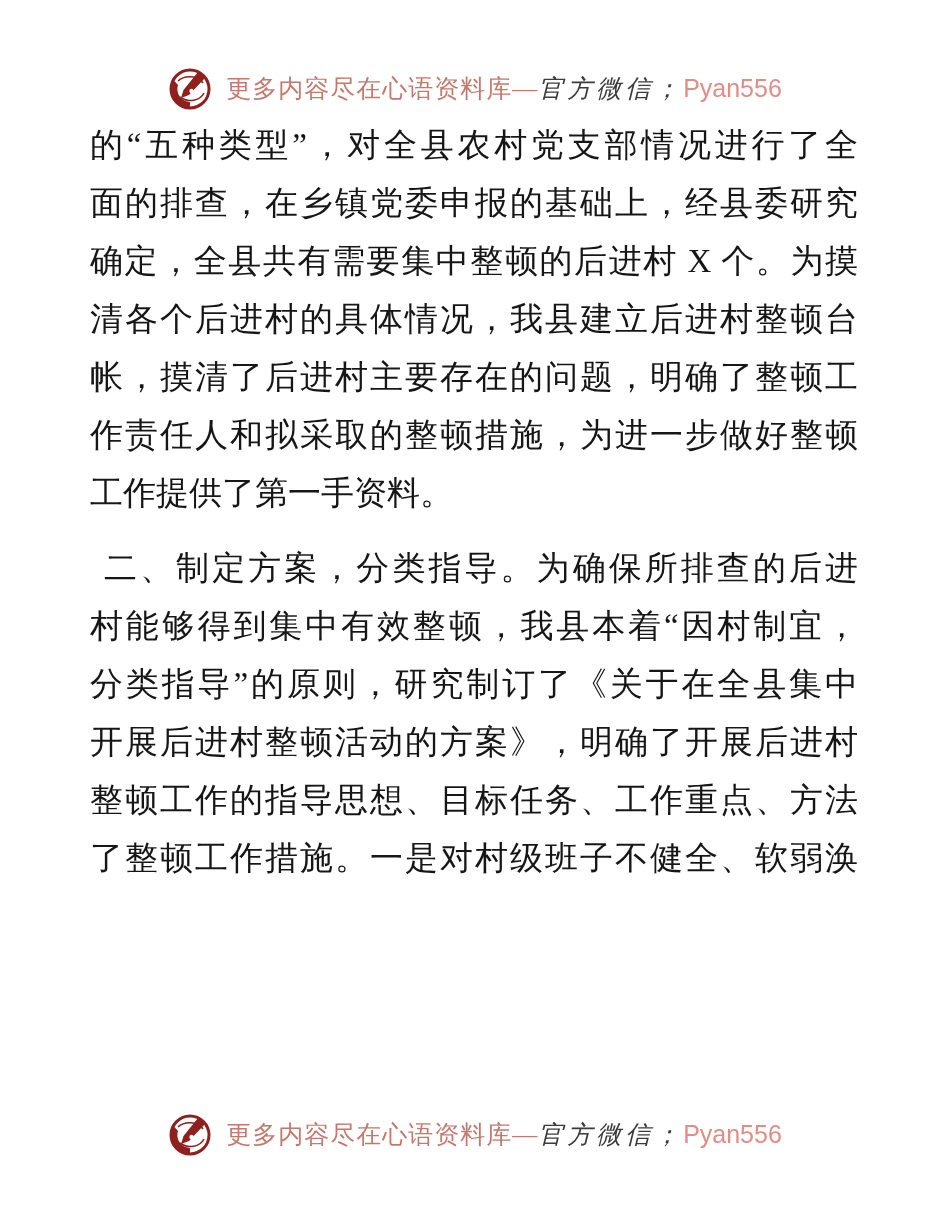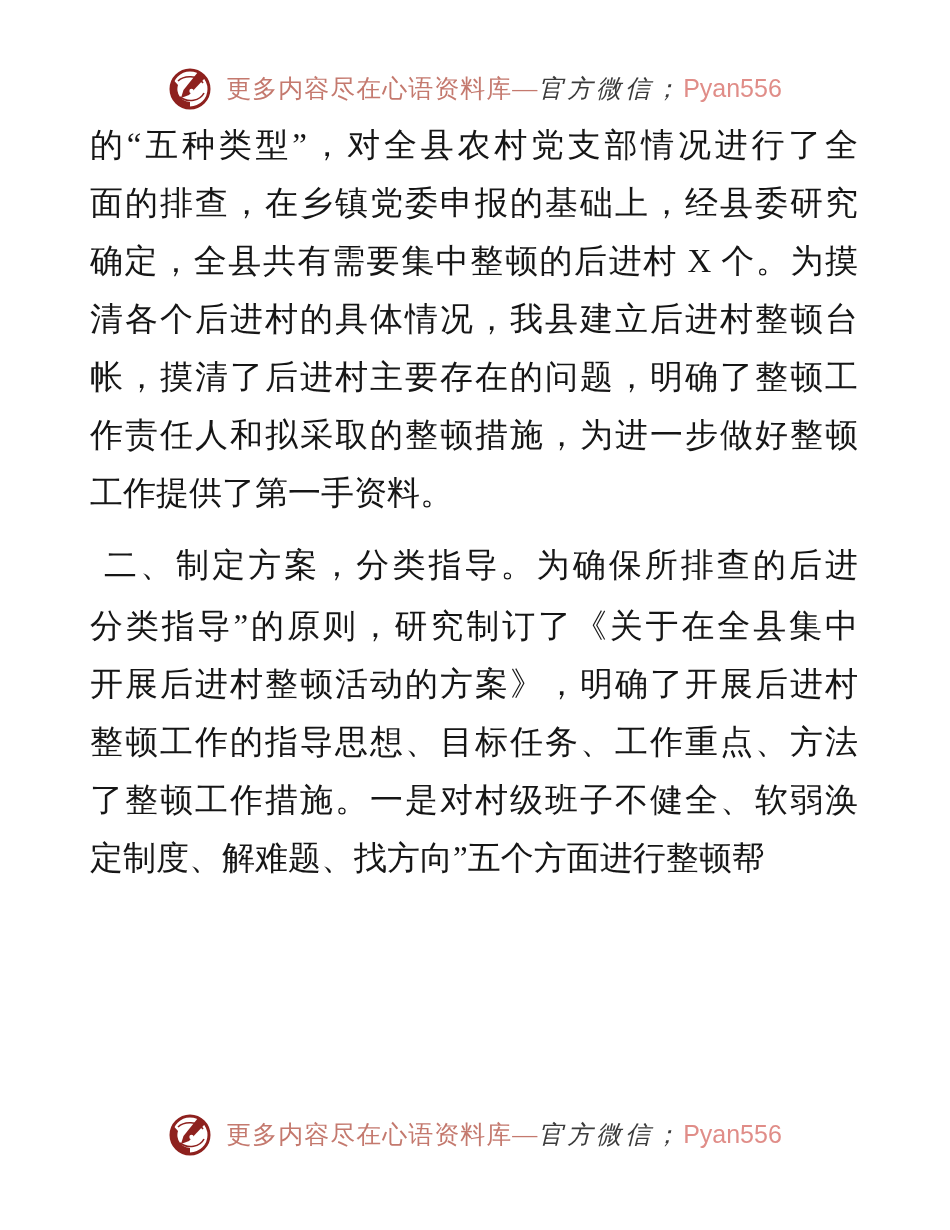--- a/index.html
+++ b/index.html
@@ -63,21 +63,21 @@
     line-height: 58px;
     height: 58px;
     text-align: justify;
     text-align-last: justify;
     overflow: hidden;
   }
   .line.para-end {
     text-align: center;
     text-align-last: left;
   }
-  .para2-start { margin-top: 17px; padding-left: 14px; font-family: Liberation Mono, monospace; }
+  .para2-start { margin-top: 17px; padding-left: 14px; }
 </style>
 </head>
 <body>
 
 <div class="page">
 
   <div class="watermark top">
     <svg class="wm-logo" viewBox="0 0 44 44">
       <circle cx="22" cy="22" r="19" fill="none" stroke="#8e211e" stroke-width="3"></circle>
       <path d="M22 41 A19 19 0 0 1 5.5 13 L10 18 A13 13 0 0 0 22 35 Z" fill="#8e211e"></path>
@@ -94,25 +94,25 @@
   <div class="body-text">
     <div class="line">的“五种类型”，对全县农村党支部情况进行了全</div>
     <div class="line">面的排查，在乡镇党委申报的基础上，经县委研究</div>
     <div class="line">确定，全县共有需要集中整顿的后进村 X 个。为摸</div>
     <div class="line">清各个后进村的具体情况，我县建立后进村整顿台</div>
     <div class="line">帐，摸清了后进村主要存在的问题，明确了整顿工</div>
     <div class="line">作责任人和拟采取的整顿措施，为进一步做好整顿</div>
     <div class="line para-end">工作提供了第一手资料。</div>
 
     <div class="line para2-start">二、制定方案，分类指导。为确保所排查的后进</div>
+    <div class="line">村能够得到集中有效整顿，我县本着“因村制宜，</div>
     <div class="line">分类指导”的原则，研究制订了《关于在全县集中</div>
     <div class="line">开展后进村整顿活动的方案》，明确了开展后进村</div>
     <div class="line">整顿工作的指导思想、目标任务、工作重点、方法</div>
     <div class="line">了整顿工作措施。一是对村级班子不健全、软弱涣</div>
-    <div class="line para-end">定制度、解难题、找方向”五个方面进行整顿帮</div>
   </div>
 
   <div class="watermark bottom">
     <svg class="wm-logo" viewBox="0 0 44 44">
       <circle cx="22" cy="22" r="19" fill="none" stroke="#8e211e" stroke-width="3"></circle>
       <path d="M22 41 A19 19 0 0 1 5.5 13 L10 18 A13 13 0 0 0 22 35 Z" fill="#8e211e"></path>
       <path d="M30 5 L37 11 L21 28 L13 31 L15.5 23 Z" fill="#8e211e"></path>
       <circle cx="23.5" cy="24" r="2.2" fill="#ffffff"></circle>
       <path d="M10 14 C16 8, 30 8, 35 16" fill="none" stroke="#8e211e" stroke-width="1.6"></path>
       <path d="M12 30 C20 36, 32 34, 36 26" fill="none" stroke="#8e211e" stroke-width="1.6"></path>

